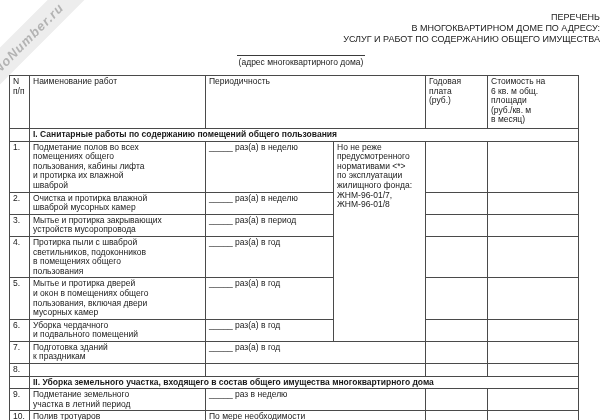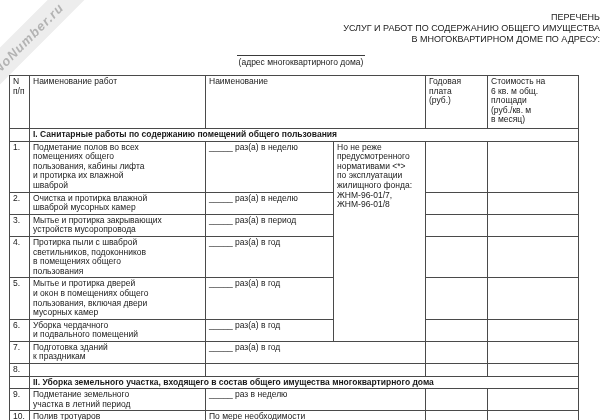--- a/index.html
+++ b/index.html
@@ -45,42 +45,42 @@
 <body>
 
 <div class="page">
 
   <div class="wm-band">
     <span class="wm-text">NoNumber.ru</span>
   </div>
 
   <div class="heading">
     <div>ПЕРЕЧЕНЬ</div>
+    <div>В МНОГОКВАРТИРНОМ ДОМЕ ПО АДРЕСУ:</div>
     <div>УСЛУГ И РАБОТ ПО СОДЕРЖАНИЮ ОБЩЕГО ИМУЩЕСТВА</div>
-    <div>В МНОГОКВАРТИРНОМ ДОМЕ ПО АДРЕСУ:</div>
   </div>
   <div class="addr-line"></div>
   <div class="addr-caption">(адрес многоквартирного дома)</div>
 
   <table class="doc">
     <colgroup>
       <col style="width:20px">
         <col style="width:176px">
         <col style="width:128px">
       <col style="width:92px">
         <col style="width:62px">
         <col style="width:91px">
     </colgroup>
 
     <tbody>
         <tr style="height:53px">
       <td>N
 п/п</td>
       <td>Наименование работ</td>
-      <td colspan="2">Наименование</td>
+      <td colspan="2">Периодичность</td>
       <td>Годовая
 плата
 (руб.)</td>
       <td>Стоимость на
 6 кв. м общ.
 площади
 (руб./кв. м
 в месяц)</td>
     </tr>
 

